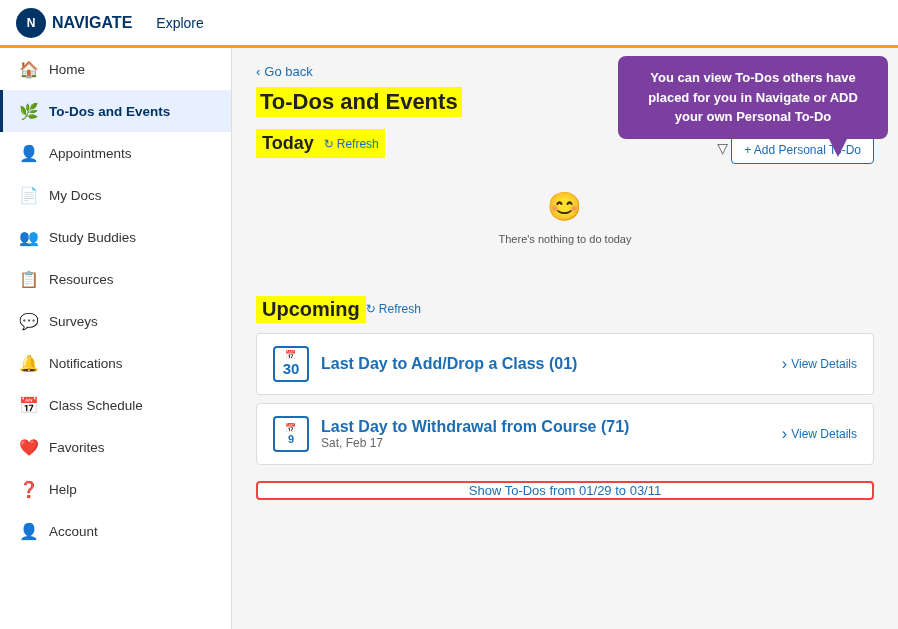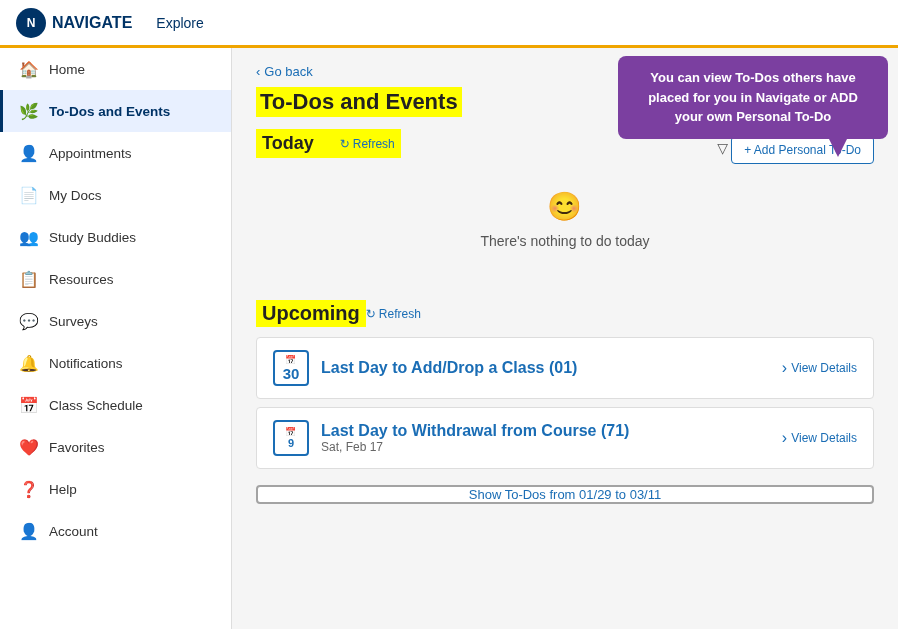--- a/index.html
+++ b/index.html
@@ -158,21 +158,21 @@
 
     .empty-state {
       text-align: center;
       padding: 24px 0;
       color: #555;
     }
     .empty-state .smiley {
       font-size: 28px;
       margin-bottom: 8px;
     }
-    .empty-state p { font-size: 14px; line-height: 1.5; }
+    .empty-state p { font-size: 11px; line-height: 1.5; }
 
     .upcoming-header {
       display: flex;
       align-items: center;
       margin-bottom: 10px;
       margin-top: 4px;
     }
     .upcoming-label {
       font-size: 20px;
       font-weight: bold;
@@ -227,21 +227,21 @@
       font-size: 12px;
       cursor: pointer;
     }
     .chevron {
       font-size: 16px;
       color: #1a6db5;
     }
 
     .show-todos-btn {
       width: 100%;
-      border: 2px solid #a3a3a3;
+      border: 2px solid #ef4444;
       background: #fff;
       color: #1a6db5;
       border-radius: 4px;
       cursor: pointer;
       font-size: 13px;
       margin-top: 8px;
       text-align: center;
     }
 
     
@@ -355,21 +355,21 @@
       <div class="page-title">To-Dos and Events</div>
 
       
       <div class="filter-icon">▽</div>
 
       
       <button class="add-personal-btn">+ Add Personal To-Do</button>
 
       
       <div class="today-section">
-        <div style="display:inline-flex; align-items:center; gap:26px; background:#ffff00; padding:4px 6px; margin-bottom:8px;">
+        <div style="display:inline-flex; align-items:center; gap:10px; background:#ffff00; padding:4px 6px; margin-bottom:8px;">
           <span class="section-header-label">Today</span>
           <span class="refresh-link">
             <span>↻</span>
             <span>Refresh</span>
           </span>
         </div>
 
         
         <div class="empty-state">
           <div class="smiley">😊</div>

